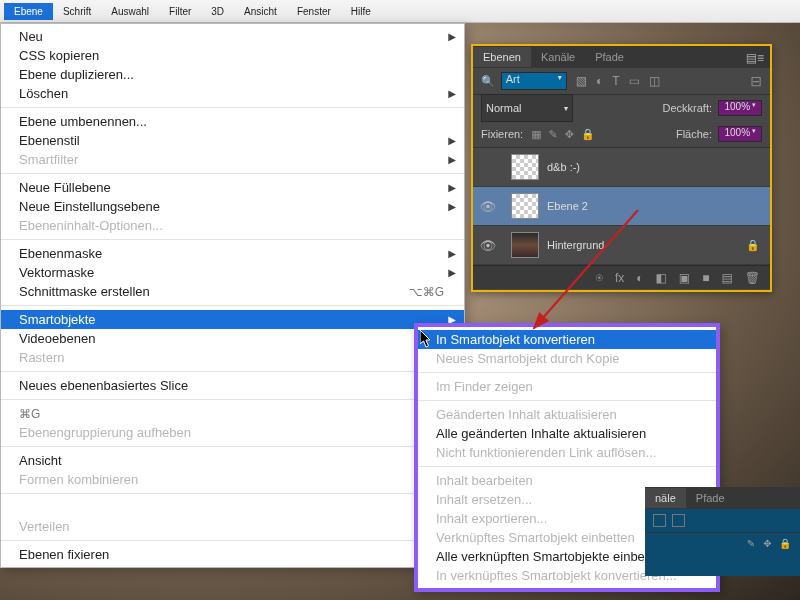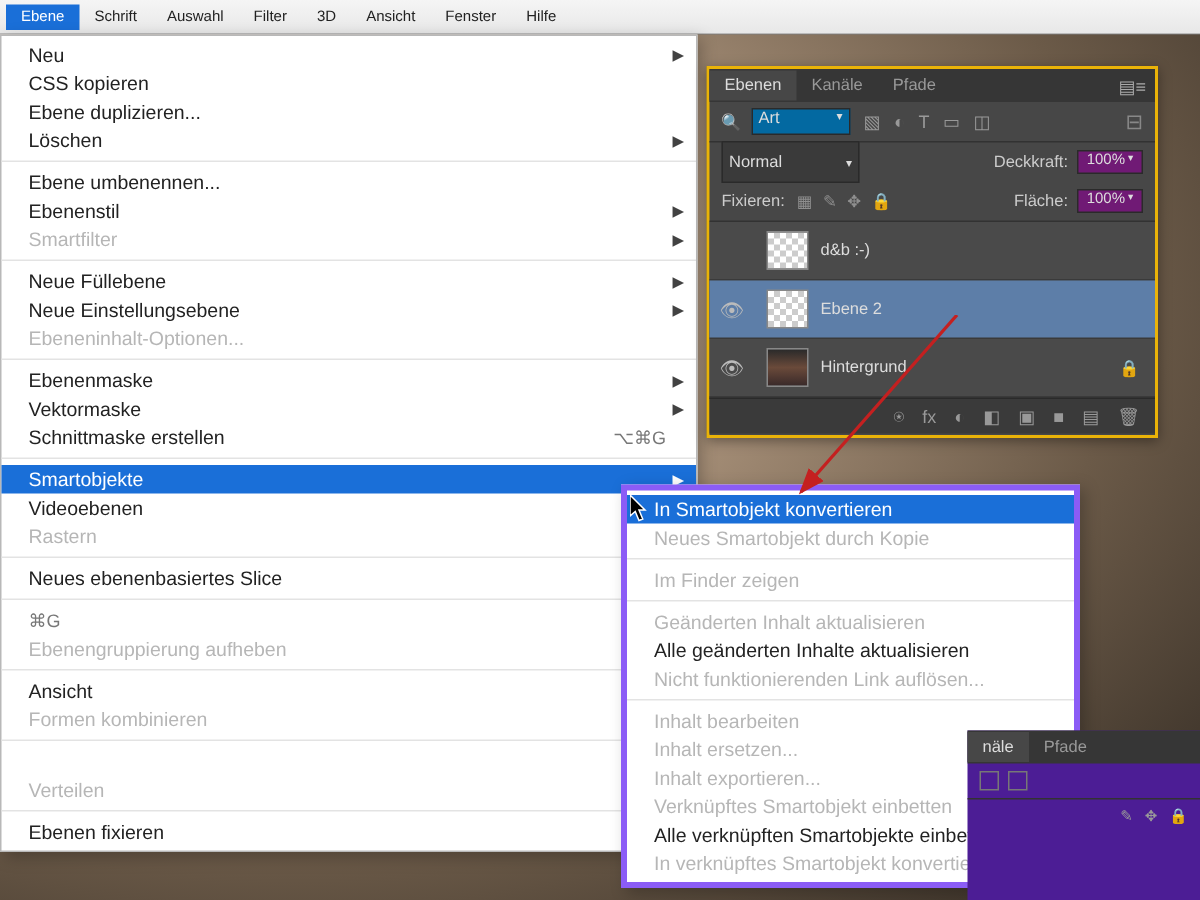--- a/index.html
+++ b/index.html
@@ -34,21 +34,21 @@
 .layer-list{background:#4a4a4a}
 .layer-item{display:flex;align-items:center;height:39px;border-bottom:1px solid #3a3a3a;font-size:11px;color:#ddd}
 .layer-item.selected{background:#5d7ea8}
 .eye{width:30px;text-align:center;color:#bbb;font-size:13px}
 .thumb{width:28px;height:26px;margin:0 8px;border:1px solid #888}
 .thumb.checker{background:repeating-conic-gradient(#ccc 0 25%,#fff 0 50%) 0 0/8px 8px}
 .thumb.photo{background:linear-gradient(180deg,#2a2a2a 0%,#6a4a3a 50%,#3a2a2a 100%)}
 .layer-lock{margin-left:auto;margin-right:10px;color:#bbb;font-size:11px}
 .panel-bottom{height:24px;background:#3a3a3a;display:flex;align-items:center;justify-content:flex-end;gap:12px;padding:0 10px;color:#999;font-size:12px;border-top:1px solid #2a2a2a}
 .red-arrow{position:absolute;z-index:18;pointer-events:none}
-.panel-shadow{position:absolute;right:0;top:487px;width:155px;height:113px;background:#4c1d95;z-index:1;color:#999;font-size:10px}
+.panel-shadow{position:absolute;right:0;top:487px;width:155px;height:89px;background:#0c4a6e;z-index:1;color:#999;font-size:10px}
 .panel-shadow .panel-tabs{background:#363636}
 .aux-row{display:flex;align-items:center;padding:5px 8px;gap:6px}
 .mini-ico{display:inline-block;width:13px;height:13px;border:1px solid #777}
 </style>
 </head>
 <body>
 
 <div class="canvas-bg"></div>
 
 <div class="menubar" id="menubar">

